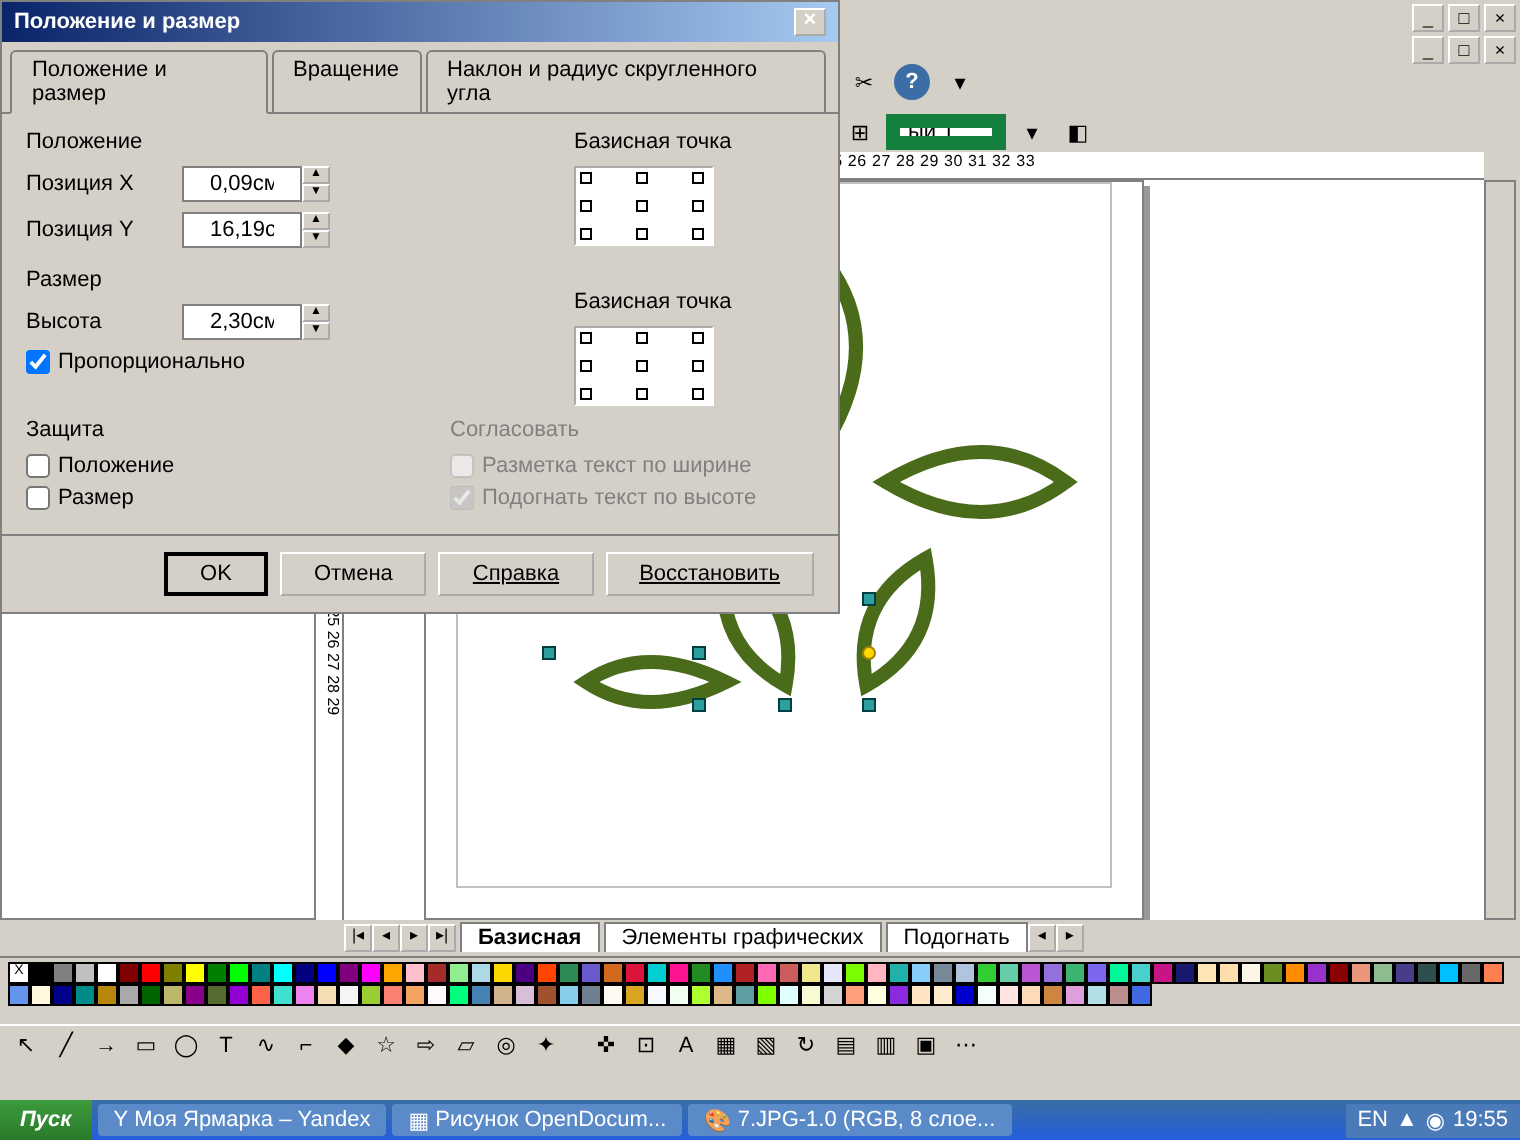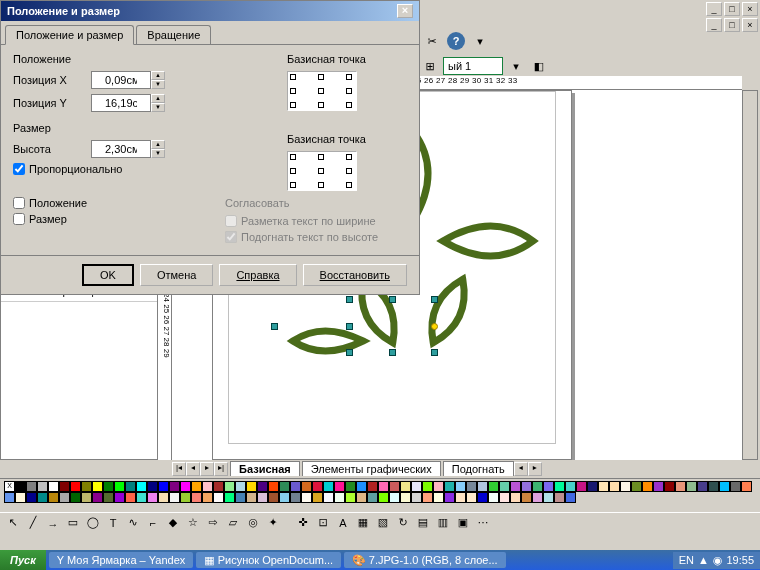--- a/index.html
+++ b/index.html
@@ -29,21 +29,21 @@
 .btn.default { border: 2px solid #000; }
 .btn.link { text-decoration: underline; }
 
 .app-main { position: absolute; left: 0; top: 0; width: 760px; height: 570px; background: #d4d0c8; }
 .top-ctrl { position: absolute; right: 2px; top: 2px; display: flex; gap: 2px; }
 .winbtn { width: 16px; height: 14px; background: #d4d0c8; border: 1px outset #fff; font-size: 9px; text-align: center; line-height: 12px; cursor: pointer; }
 .toolbar2 { position: absolute; left: 420px; top: 28px; height: 26px; display: flex; align-items: center; gap: 4px; padding: 2px; }
 .tb-icon { width: 20px; height: 20px; border: 1px solid transparent; display: flex; align-items: center; justify-content: center; cursor: pointer; }
 .help-icon { width: 18px; height: 18px; background: #3a6ea5; border-radius: 9px; color: #fff; font-weight: bold; text-align: center; line-height: 18px; }
 .layer-bar { position: absolute; left: 420px; top: 56px; display: flex; align-items: center; gap: 3px; }
-.layer-sel { height: 18px; border: 1px solid #15803d; background: #fff; padding: 1px 4px; width: 60px; }
+.layer-sel { height: 18px; border: 7px solid #15803d; background: #fff; padding: 1px 4px; width: 60px; }
 .ruler-h { position: absolute; left: 172px; top: 76px; right: 18px; height: 14px; background: #fff; border-bottom: 1px solid #808080; font-size: 8px; overflow: hidden; white-space: nowrap; padding-left: 2px; letter-spacing: 0.3px; }
 .ruler-v { position: absolute; left: 158px; top: 90px; width: 14px; bottom: 110px; background: #fff; border-right: 1px solid #808080; font-size: 8px; writing-mode: vertical-rl; text-align: center; overflow: hidden; }
 .canvas-area { position: absolute; left: 172px; top: 90px; right: 18px; bottom: 110px; background: #fff; overflow: hidden; }
 .page { position: absolute; left: 40px; top: 0; width: 360px; height: 370px; background: #fff; border: 1px solid #808080; box-shadow: 3px 3px 0 #999; }
 .page-inner { position: absolute; left: 15px; top: 0; right: 15px; bottom: 15px; border: 1px solid #c0c0c0; }
 .petal { position: absolute; }
 .handle { position: absolute; width: 7px; height: 7px; background: #2e9e9e; border: 1px solid #004040; }
 .handle.yellow { background: #ffd800; border-color: #a08000; border-radius: 4px; }
 .pages-panel { position: absolute; left: 0; top: 280px; width: 158px; bottom: 110px; background: #fff; border: 1px solid #808080; }
 .pages-title { text-align: center; padding: 4px; border-bottom: 1px solid #ccc; }
@@ -314,20 +314,21 @@
 </div>
 
 <div class="dialog">
   <div class="dialog-title">
     <span>Положение и размер</span>
     <div class="close-btn">×</div>
   </div>
   <div class="tabs">
     <div class="tab active">Положение и размер</div>
     <div class="tab">Вращение</div>
+    <div class="tab">Наклон и радиус скругленного угла</div>
   </div>
   <div class="dialog-body">
     <div style="display:flex;gap:30px">
       <div style="flex:1">
         <div class="group">
           <div class="group-title">Положение</div>
           <div class="field-row">
             <span class="field-label">Позиция X</span>
             <div class="spin-input">
               <input value="0,09см" style="">
@@ -389,20 +390,21 @@
             <div class="pt" style="left:30px;top:16px"></div>
             <div class="pt" style="left:58px;top:16px"></div>
           <div class="pt" style="left:2px;top:30px"></div>
             <div class="pt" style="left:30px;top:30px"></div>
             <div class="pt" style="left:58px;top:30px"></div>
         </div>
       </div>
     </div>
     <div style="display:flex;gap:30px;margin-top:6px">
       <div style="flex:1">
+        <div class="group-title">Защита</div>
         <div class="checkbox-row">
           <input type="checkbox" style="">
           <span>Положение</span>
         </div>
         <div class="checkbox-row">
           <input type="checkbox" style="">
           <span>Размер</span>
         </div>
       </div>
       <div style="flex:1" class="consent">

